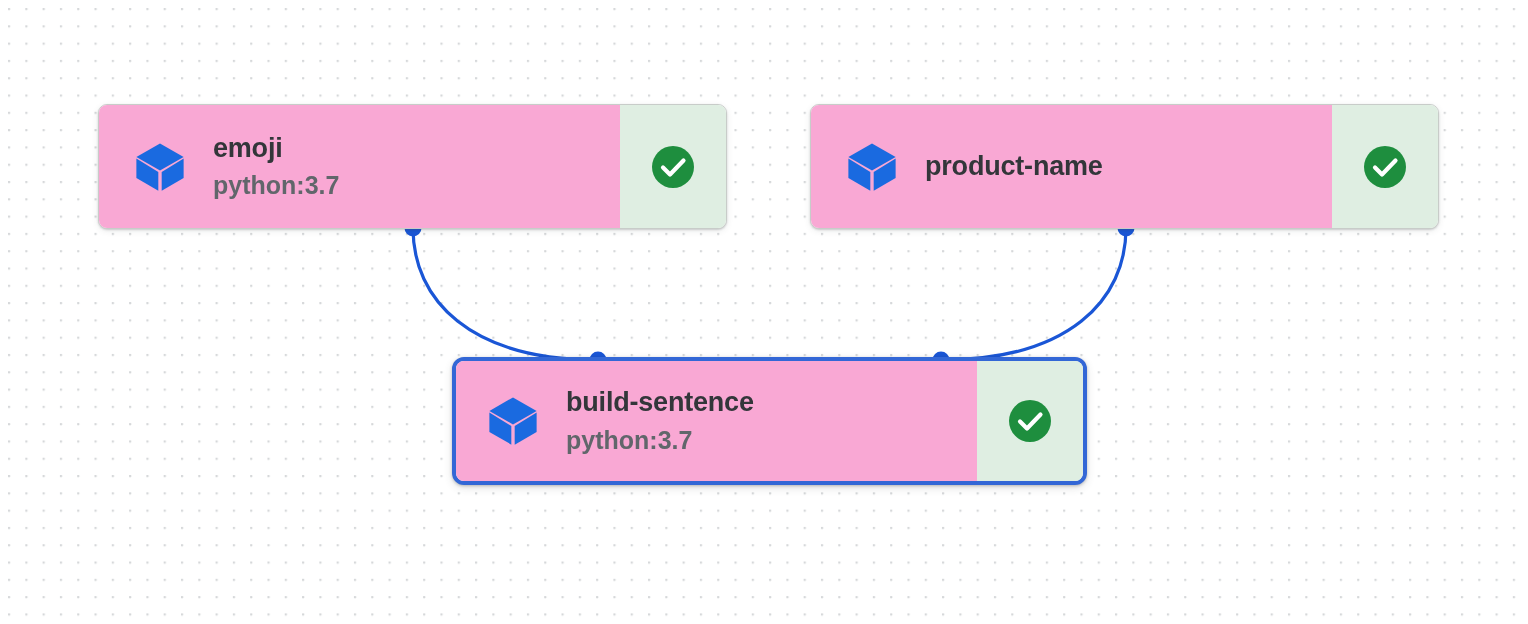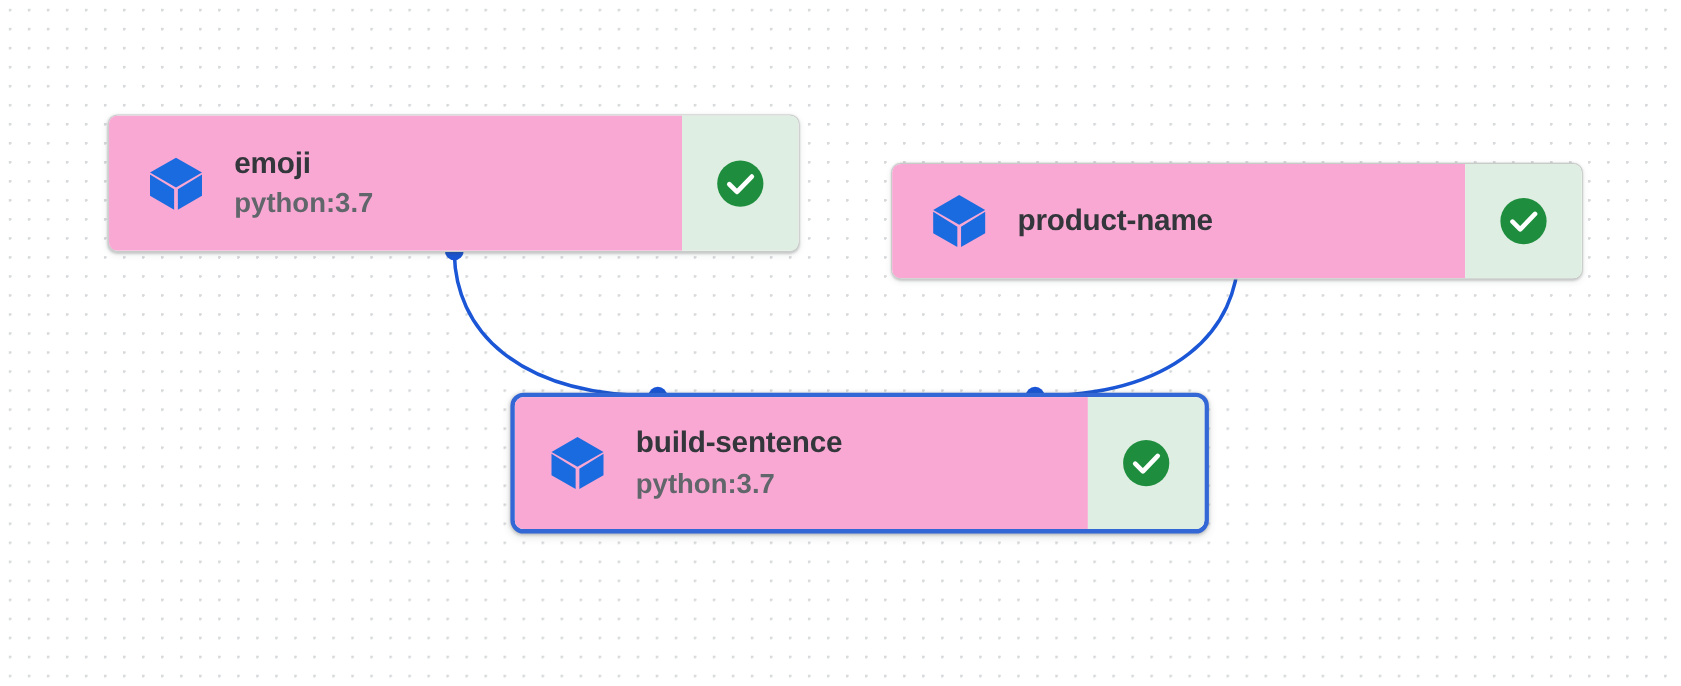--- a/index.html
+++ b/index.html
@@ -106,24 +106,24 @@
     width: 48px;
     height: 48px;
     display: block;
   }
 
   
   #node-emoji {
     left: 98px;  top: 104px;  width: 629px;  height: 125px;
   }
   #node-product-name {
-    left: 810px; top: 104px;  width: 629px;  height: 106px; margin-top: 44px;
+    left: 810px; top: 104px;  width: 629px;  height: 125px;
   }
   #node-build-sentence {
-    left: 464px; top: 357px;  width: 635px;  height: 128px;
+    left: 452px; top: 357px;  width: 635px;  height: 128px;
   }
 </style>
 </head>
 <body>
 
 <div id="canvas">
 
   <svg id="edges" viewBox="0 0 1528 624" width="1528" height="624" xmlns="http://www.w3.org/2000/svg">
 
     <path d="M 413 228 C 413 300 470 360 598 360" fill="none" stroke="#1a56d6" stroke-width="3.2" stroke-linecap="round"></path>

